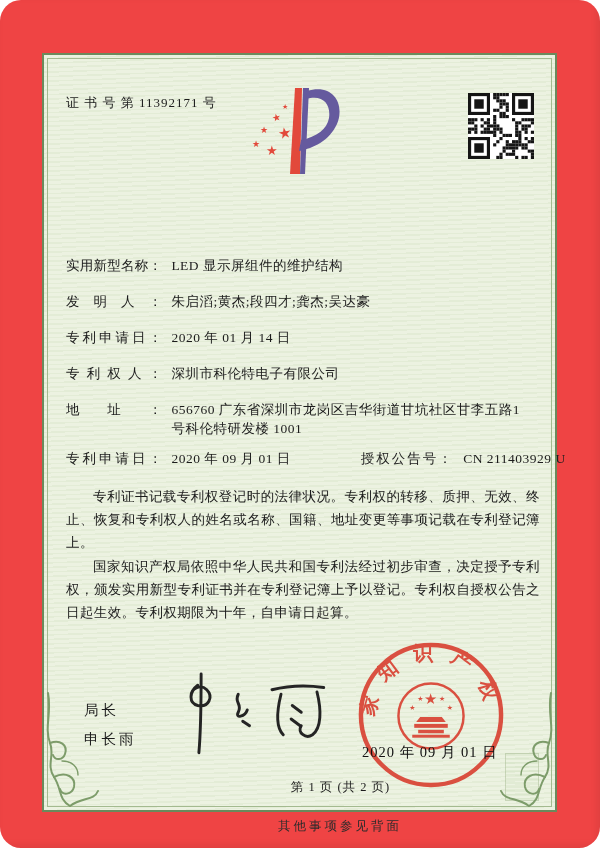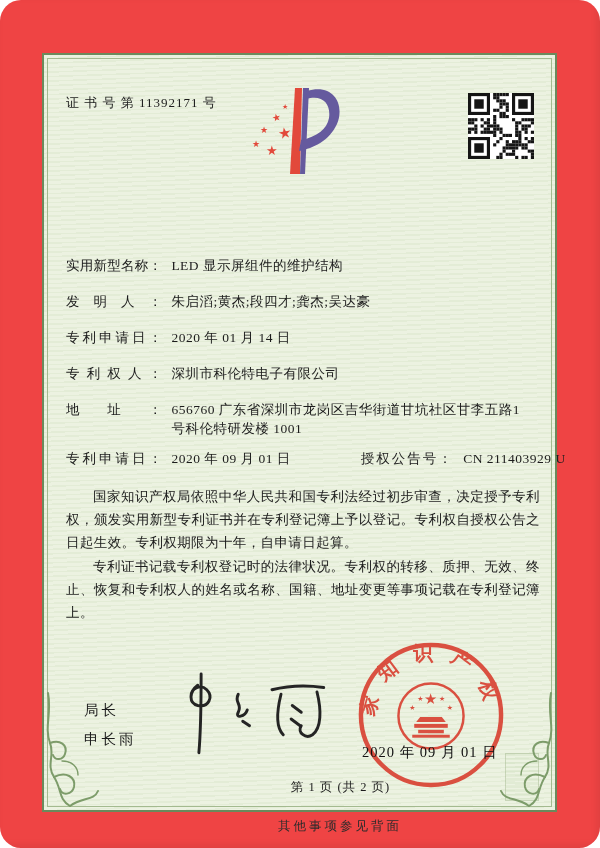--- a/index.html
+++ b/index.html
@@ -227,22 +227,22 @@
         <span class="fvalue">656760 广东省深圳市龙岗区吉华街道甘坑社区甘李五路1号科伦特研发楼 1001</span>
       </div>
       <div class="row">
         <span class="flabel">专利申请日：</span>
         <span class="fvalue gvalue">2020 年 09 月 01 日</span>
         <span class="flabel flabel2">授权公告号：</span>
         <span class="fvalue">CN 211403929 U</span>
       </div>
 
       <div class="paras">
+        <p>专利证书记载专利权登记时的法律状况。专利权的转移、质押、无效、终止、恢复和专利权人的姓名或名称、国籍、地址变更等事项记载在专利登记簿上。</p>
         <p>国家知识产权局依照中华人民共和国专利法经过初步审查，决定授予专利权，颁发实用新型专利证书并在专利登记簿上予以登记。专利权自授权公告之日起生效。专利权期限为十年，自申请日起算。</p>
-        <p>专利证书记载专利权登记时的法律状况。专利权的转移、质押、无效、终止、恢复和专利权人的姓名或名称、国籍、地址变更等事项记载在专利登记簿上。</p>
       </div>
     </div>
 
     <div class="director">
       <div>局长</div>
       <div>申长雨</div>
     </div>
 
     <svg class="signature" viewBox="0 0 160 80">
       <g stroke="#242424" stroke-width="2.6" fill="none" stroke-linecap="round" stroke-linejoin="round">

